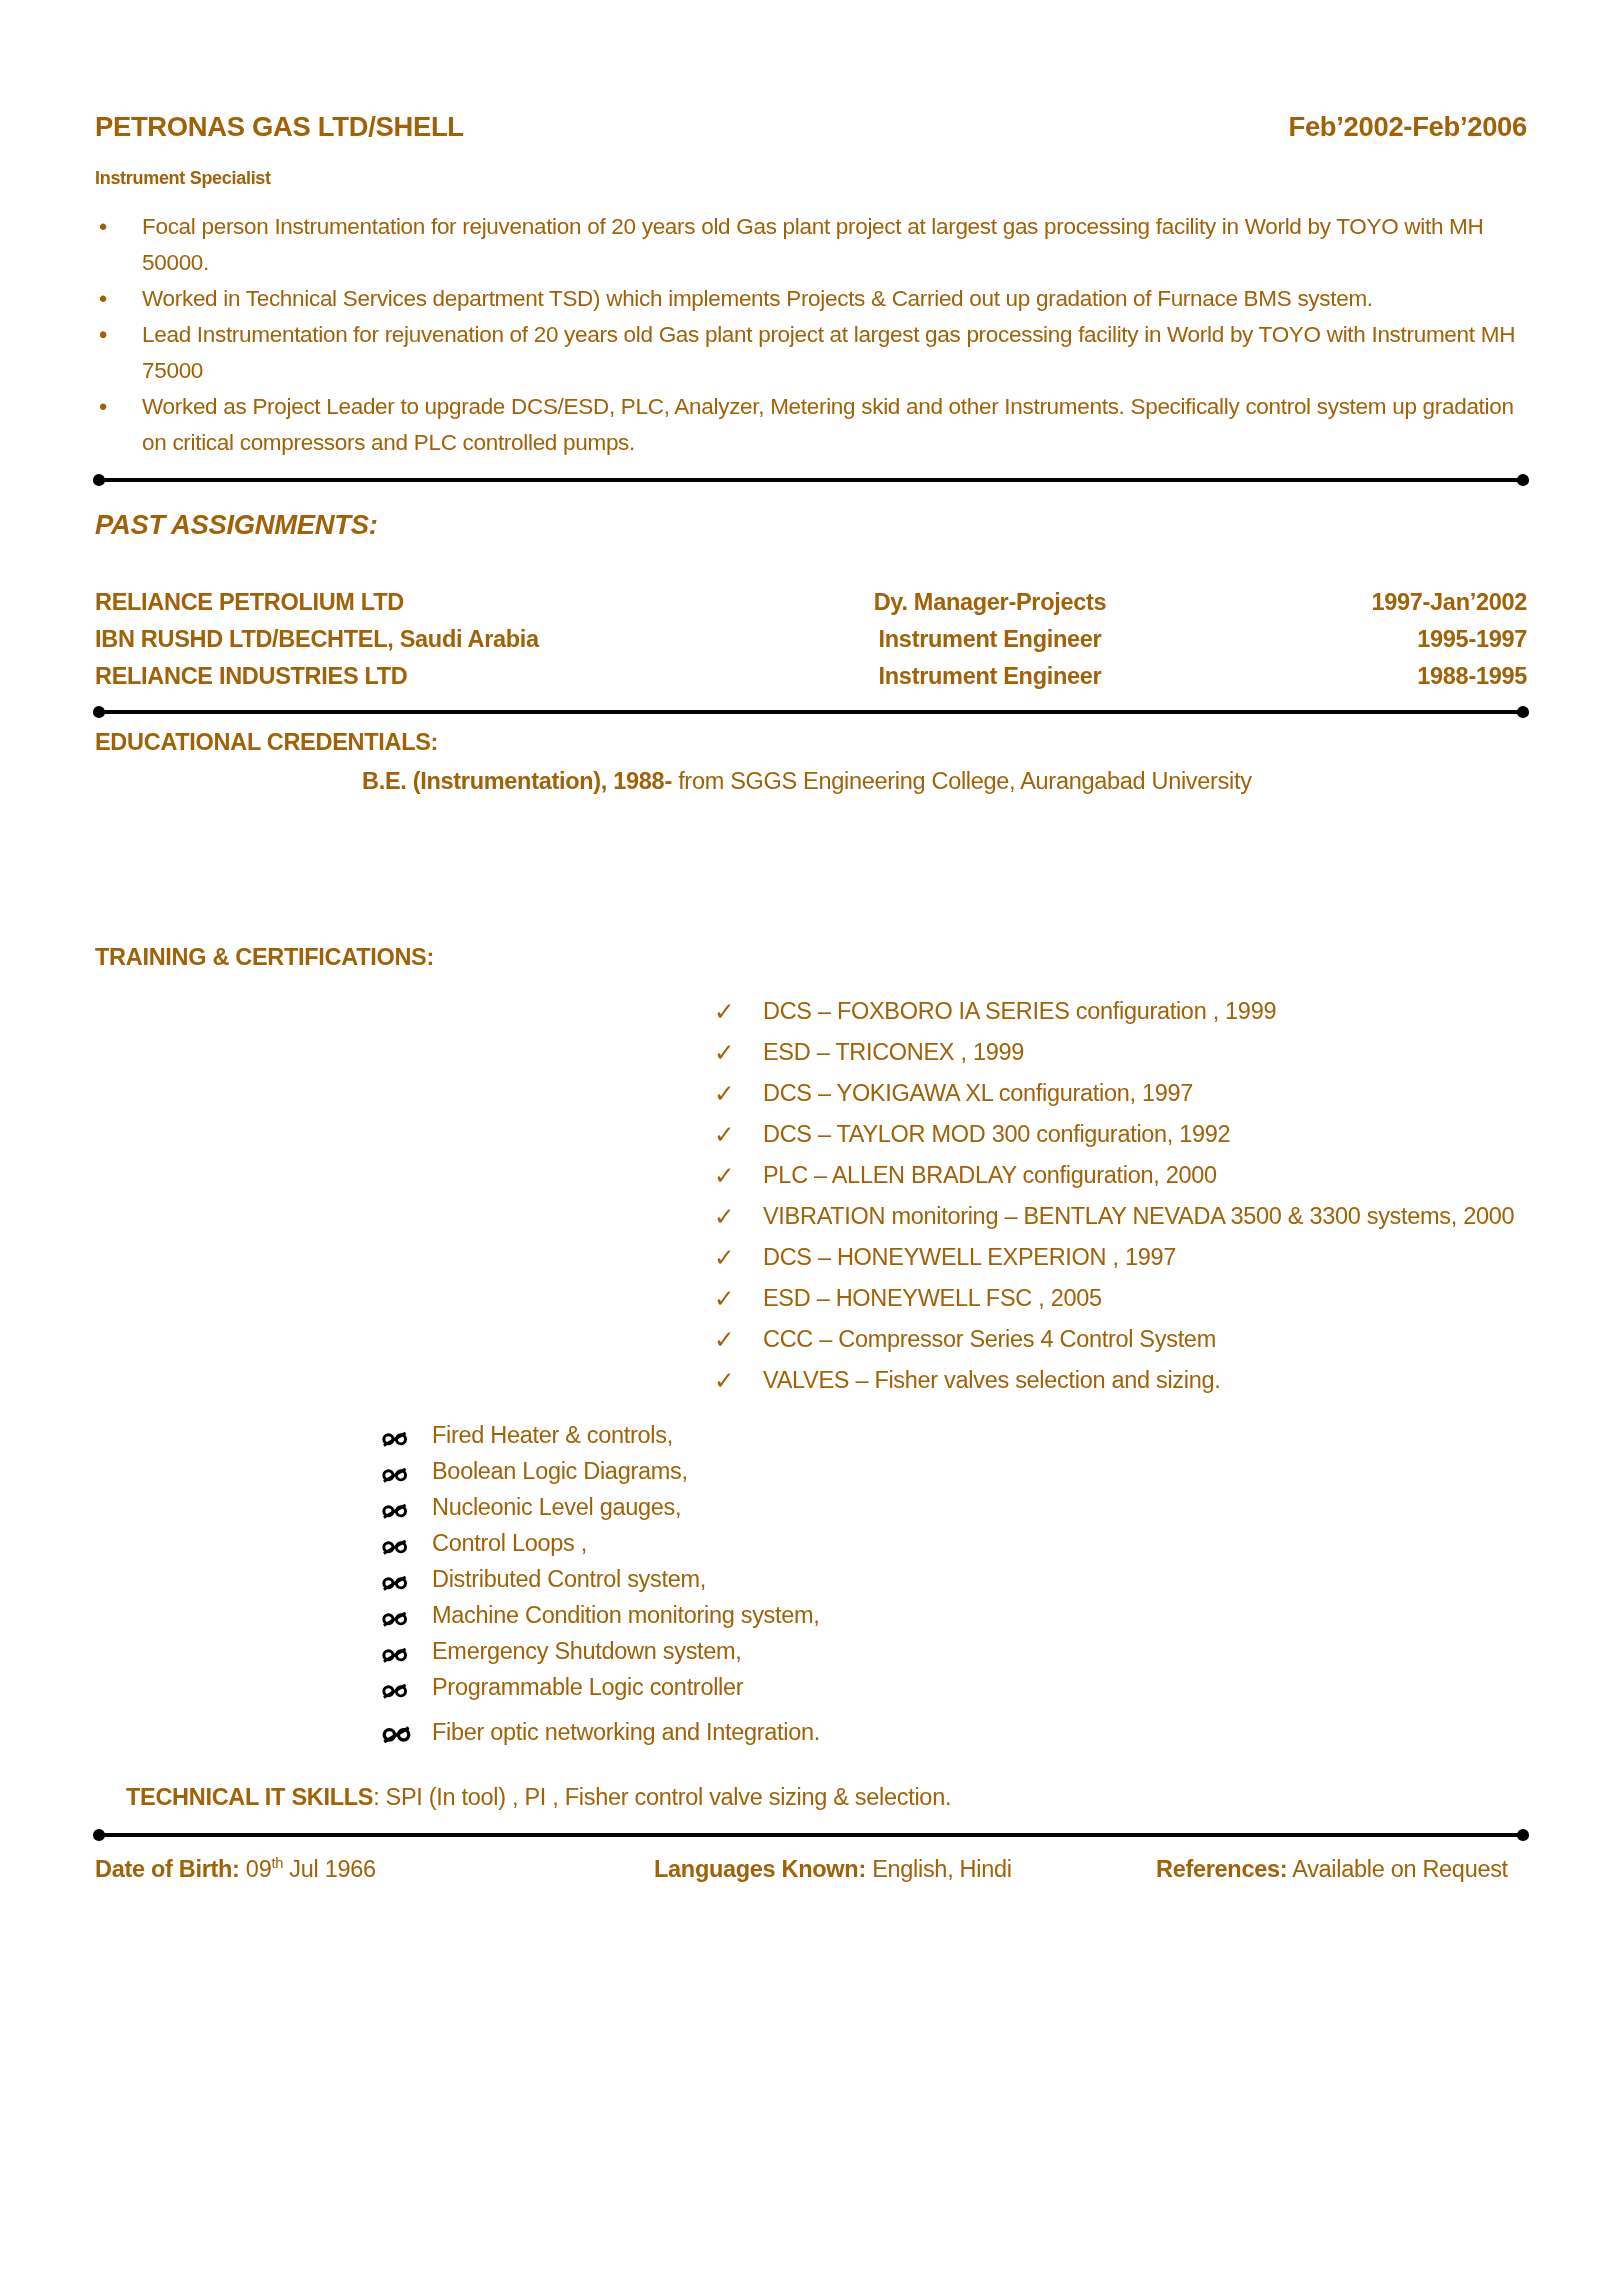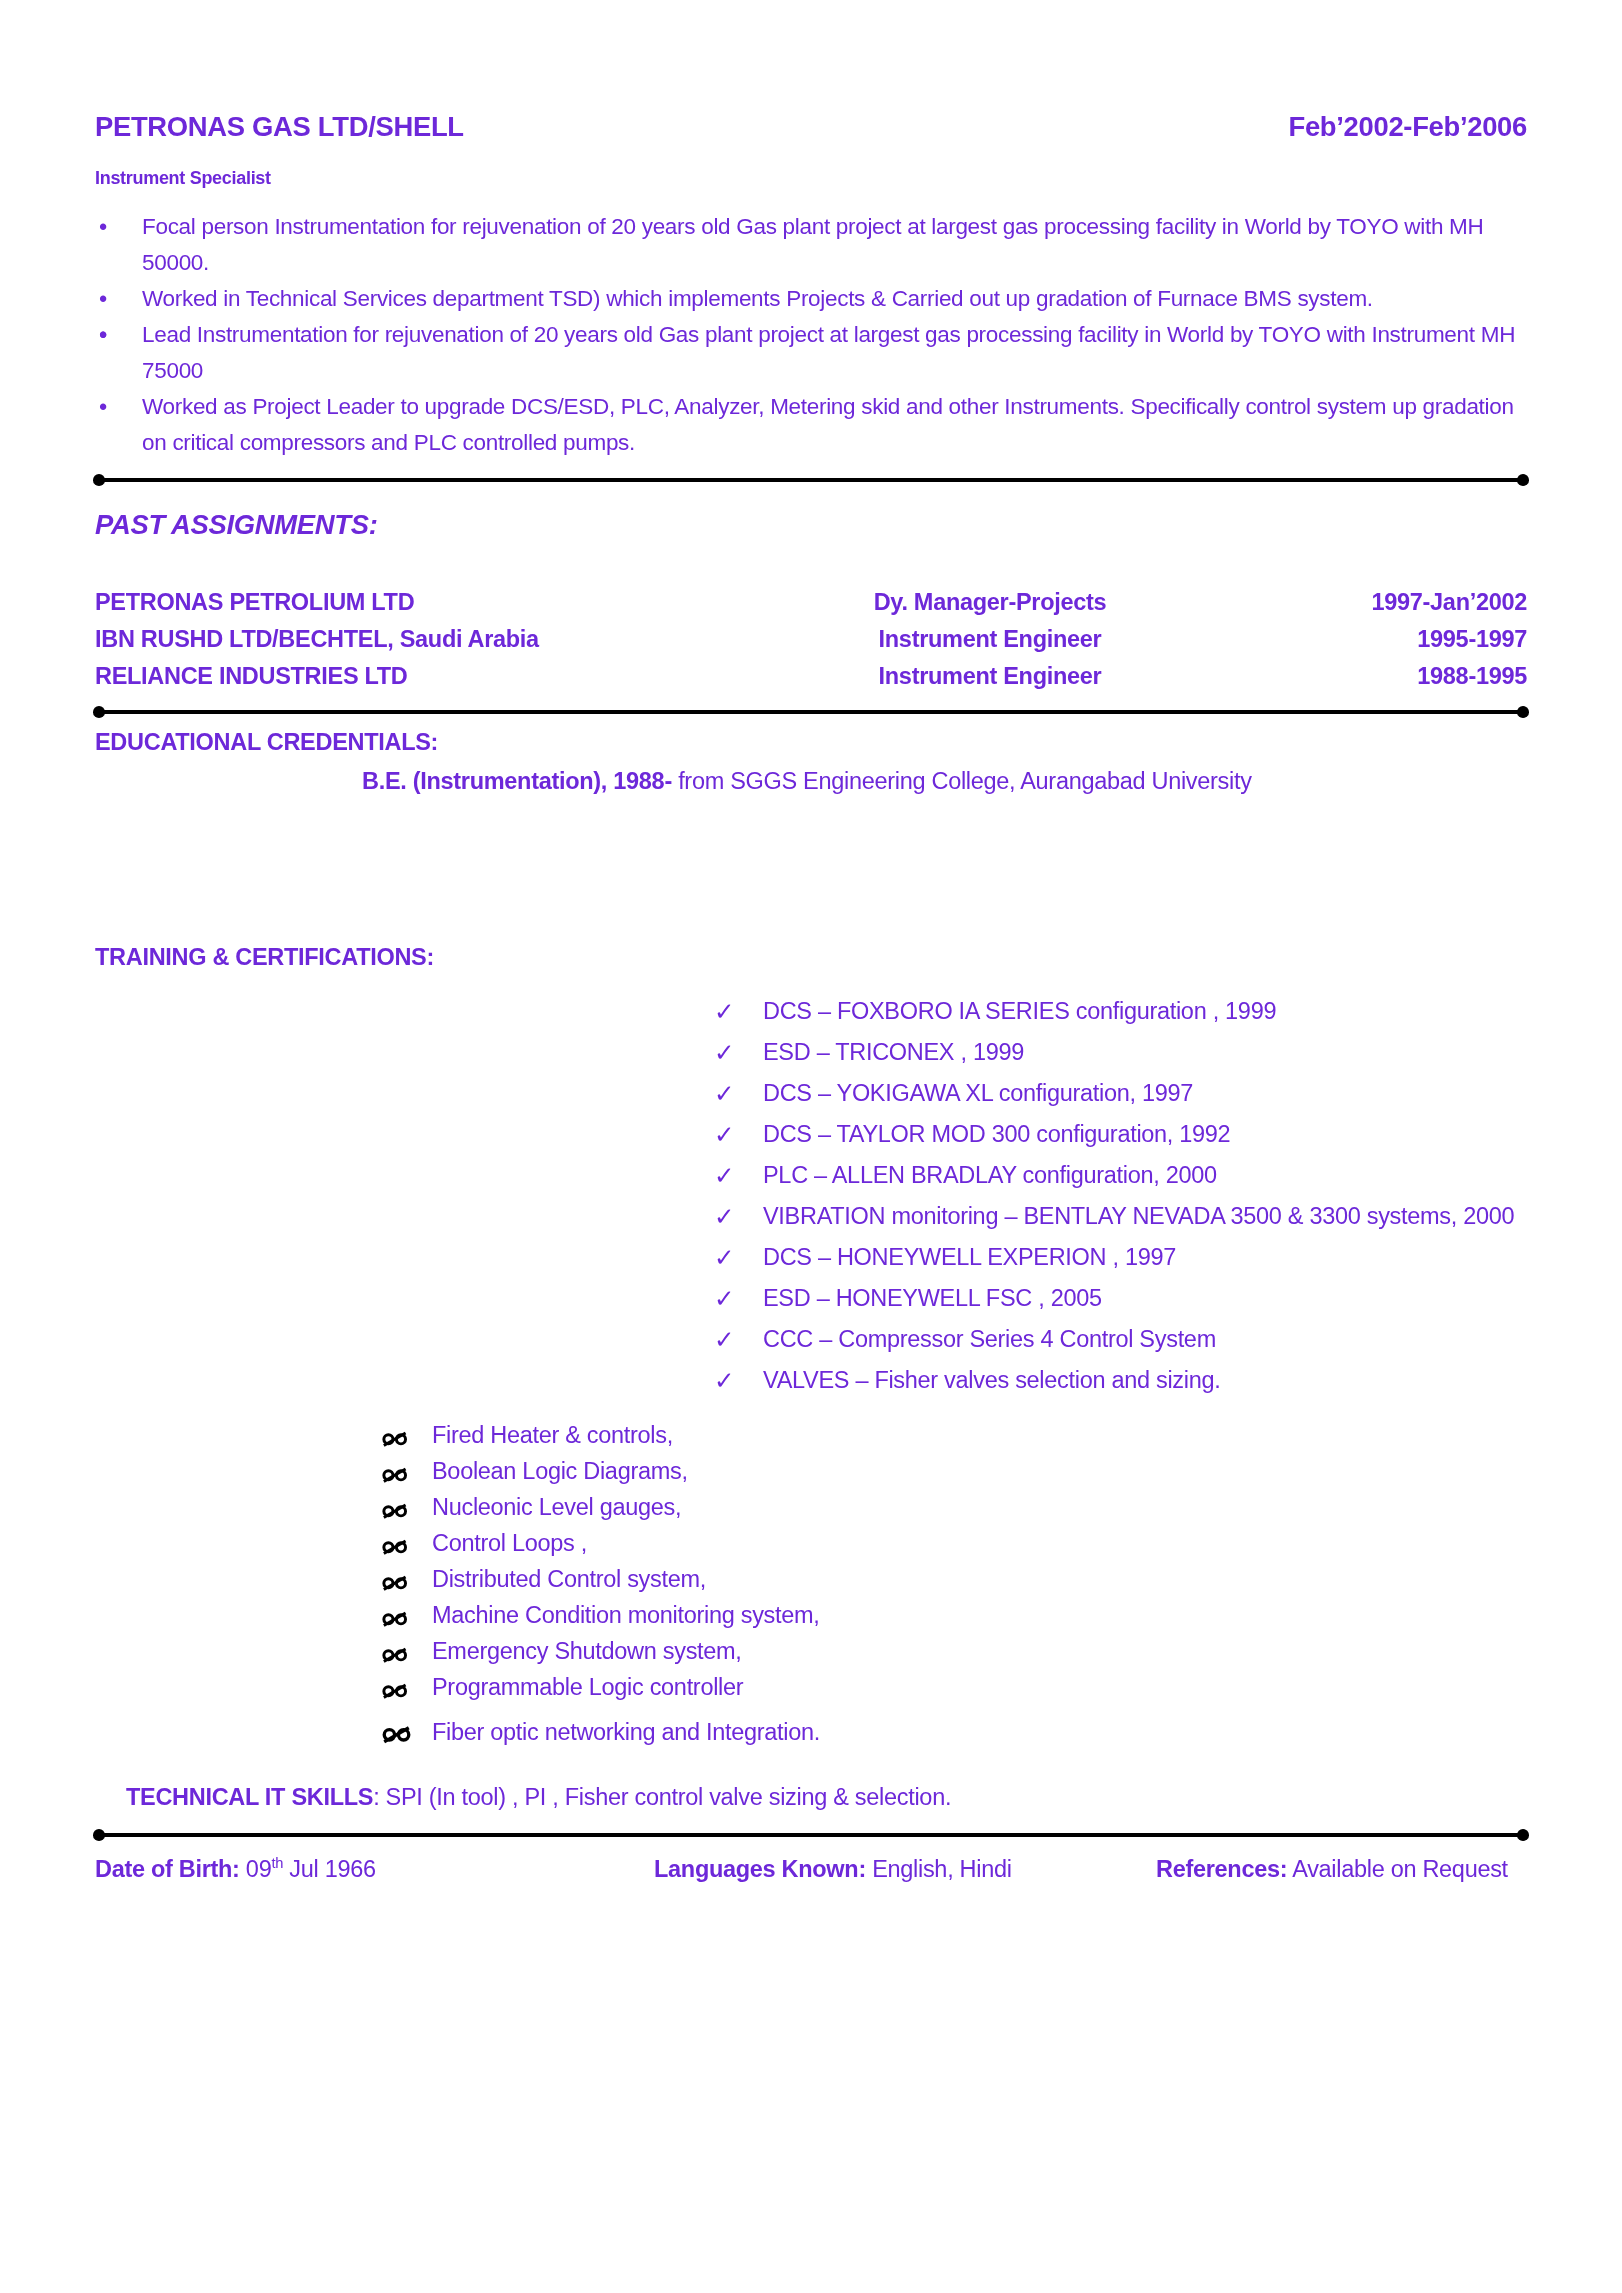--- a/index.html
+++ b/index.html
@@ -3,21 +3,21 @@
 <meta charset="utf-8">
 <style>
   * { margin: 0; padding: 0; box-sizing: border-box; }
   html, body { background: #888; }
   .page {
     position: relative;
     width: 1622px;
     height: 2294px;
     margin: 0 auto;
     background: #ffffff;
-    color: #6d28d9;
+    color: #a16207;
     padding: 110px 95px 0 95px;
     overflow: hidden;
     font-family: "Liberation Sans", sans-serif;
     letter-spacing: -0.3px;
   }
   
   .hdr-row { display: flex; justify-content: space-between; align-items: baseline; }
   .hdr-company, .hdr-dates { font-size: 27.4px; font-weight: bold; line-height: 33px; }
   .hdr-role { font-size: 18px; font-weight: bold; line-height: 33px; margin-top: 19px; }
   
@@ -102,21 +102,21 @@
       <span class="dot-bullet">•</span>
       <span>Worked as Project Leader to upgrade DCS/ESD, PLC, Analyzer, Metering skid and other Instruments. Specifically control system up gradation on critical compressors and PLC controlled pumps.</span>
     </li>
   </ul>
 
   <div class="divider div1"></div>
 
   <div class="past-heading">PAST ASSIGNMENTS:</div>
   <div class="assign-rows">
     <div class="assign-row">
-      <span class="assign-company">PETRONAS PETROLIUM LTD</span>
+      <span class="assign-company">RELIANCE PETROLIUM LTD</span>
       <span class="assign-title">Dy. Manager-Projects</span>
       <span class="assign-period">1997-Jan’2002</span>
     </div>
     <div class="assign-row">
       <span class="assign-company">IBN RUSHD LTD/BECHTEL, Saudi Arabia</span>
       <span class="assign-title">Instrument Engineer</span>
       <span class="assign-period">1995-1997</span>
     </div>
     <div class="assign-row">
       <span class="assign-company">RELIANCE INDUSTRIES LTD</span>

